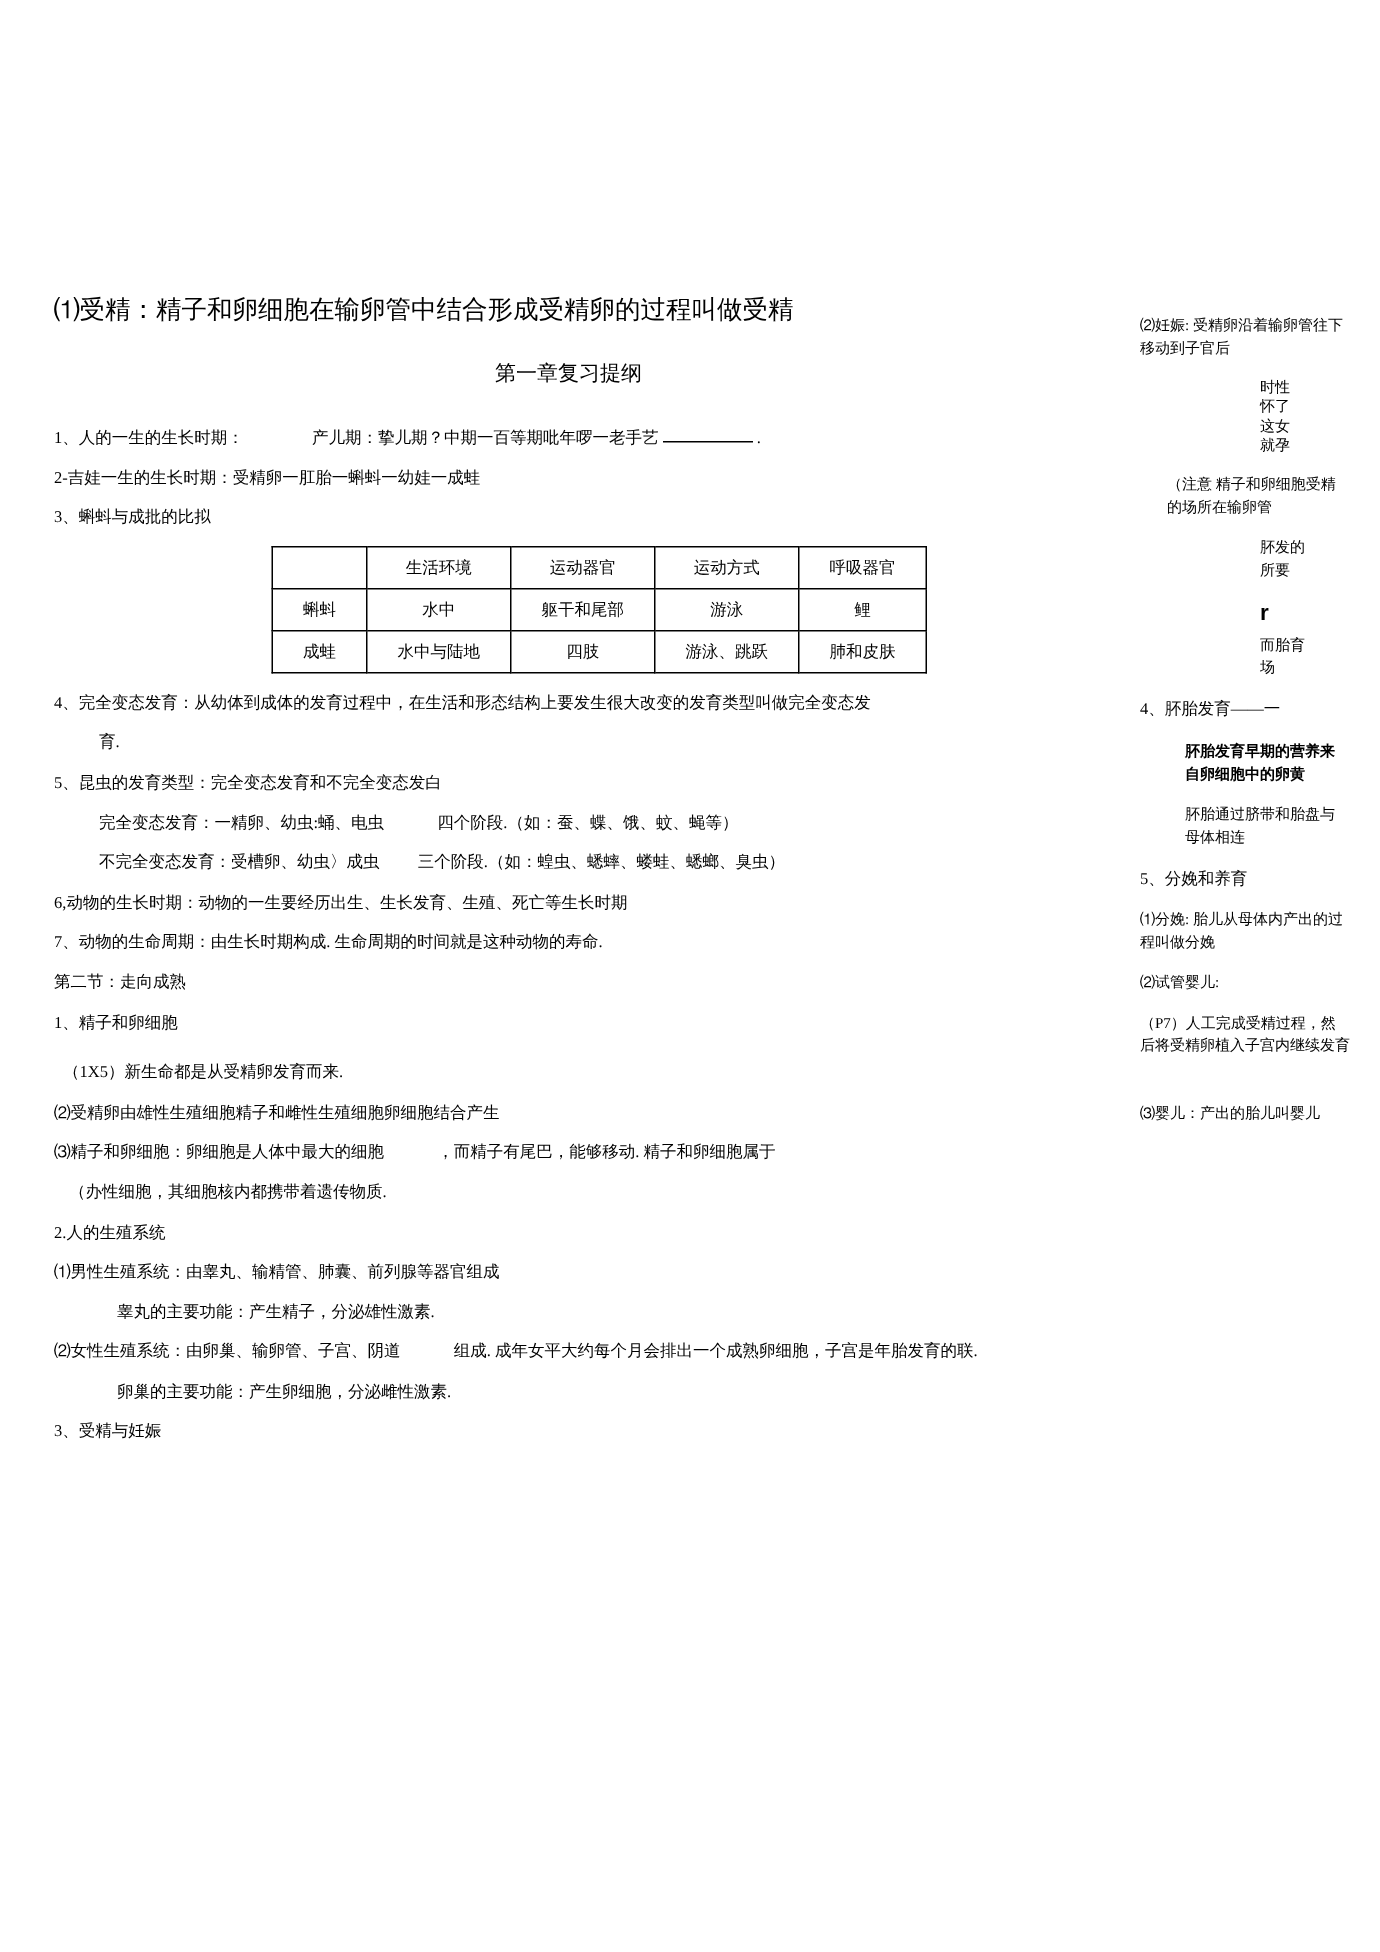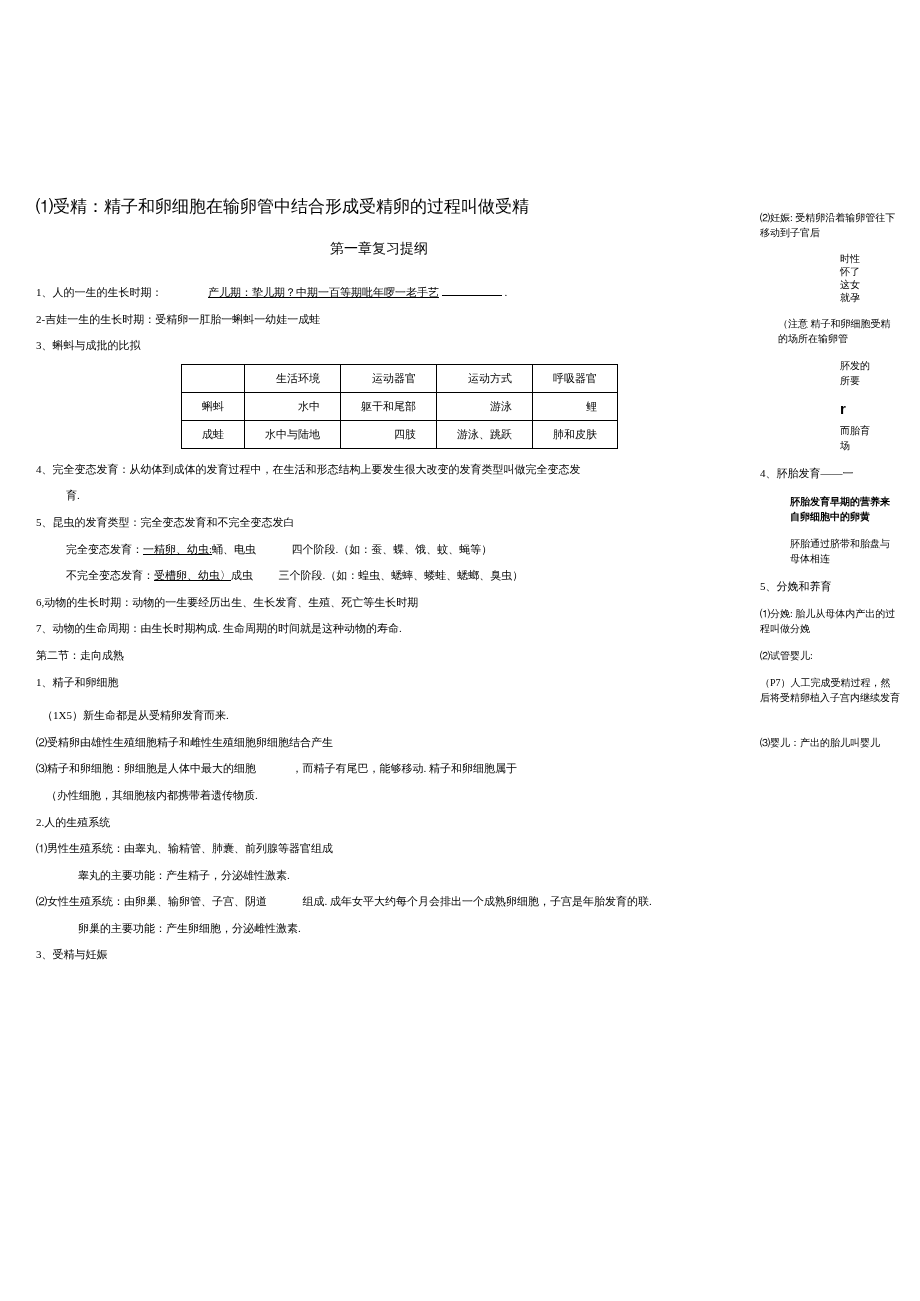--- a/index.html
+++ b/index.html
@@ -34,31 +34,31 @@
     position: absolute;
     left: 330px;
     top: 240px;
   }
   .line {
     margin: 9px 0;
     line-height: 1.6;
   }
   .indent1 { margin-left: 30px; }
   .indent2 { margin-left: 42px; }
-  .underline { text-decoration: underline; }
+  .underline { }
   table.cmp {
     border-collapse: collapse;
     margin-left: 145px;
     margin-top: 4px;
   }
   table.cmp td, table.cmp th {
     border: 1px solid #000;
     padding: 6px 20px;
     font-size: 11px;
-    text-align: right;
+    text-align: center;
     font-weight: normal;
   }
   .side-block {
     margin-bottom: 12px;
     line-height: 1.5;
   }
   .side-small { font-size: 10px; }
   .r-letter {
     font-family: Arial, sans-serif;
     font-size: 15px;

